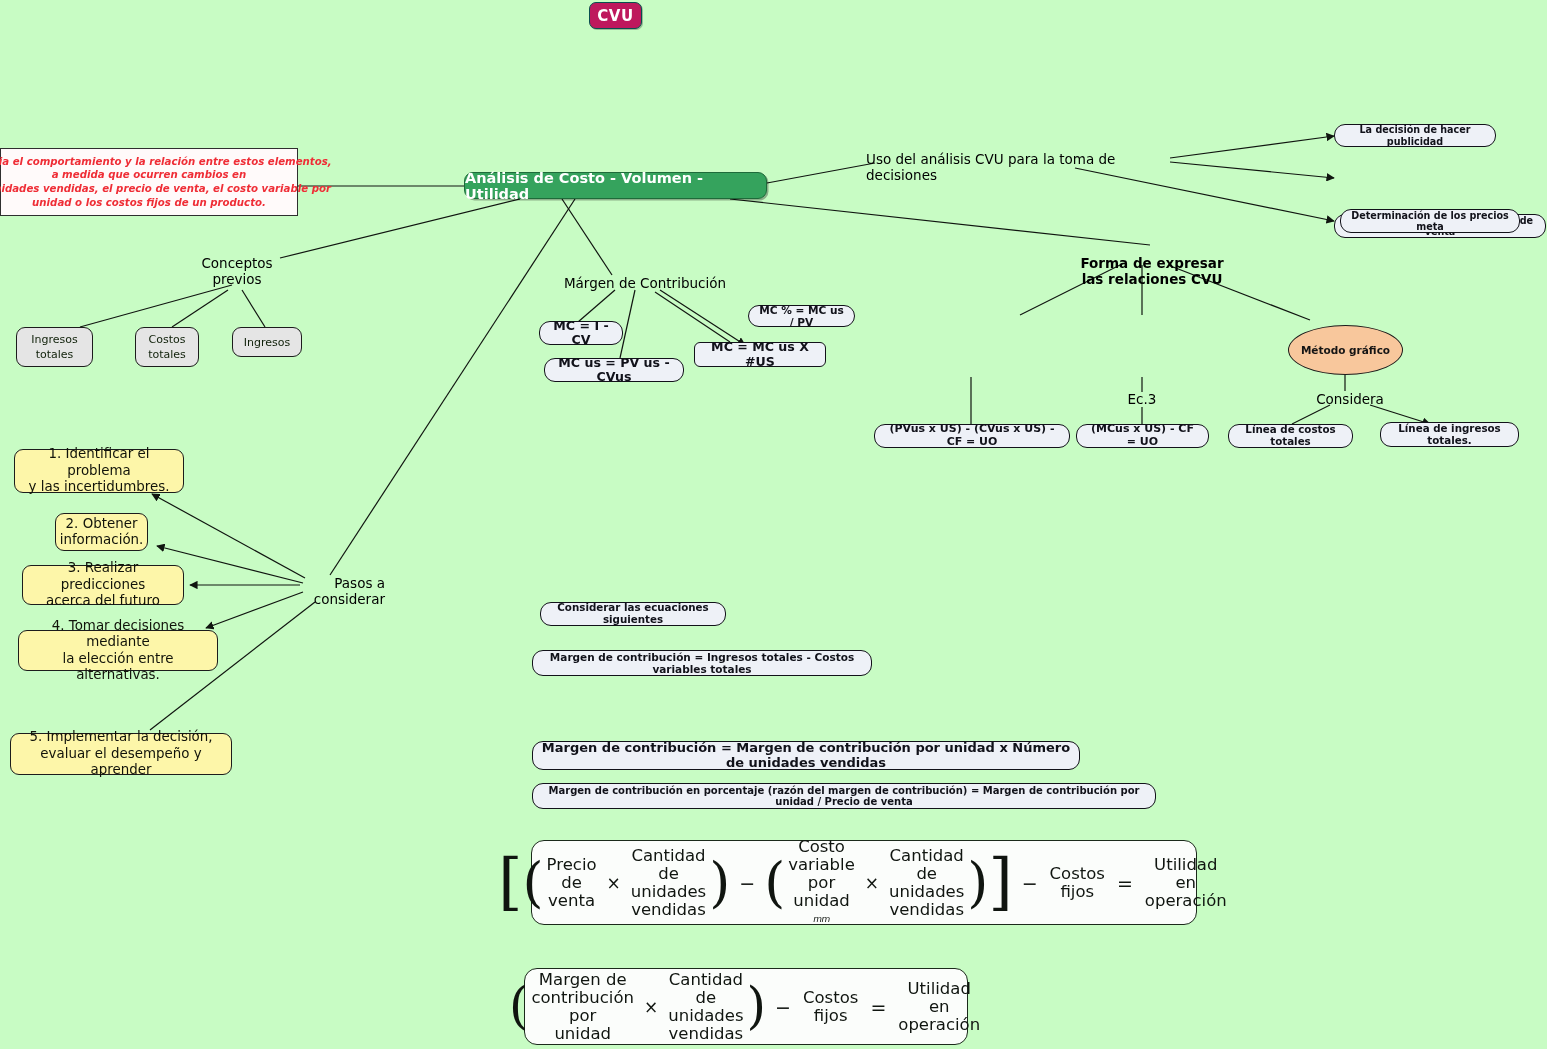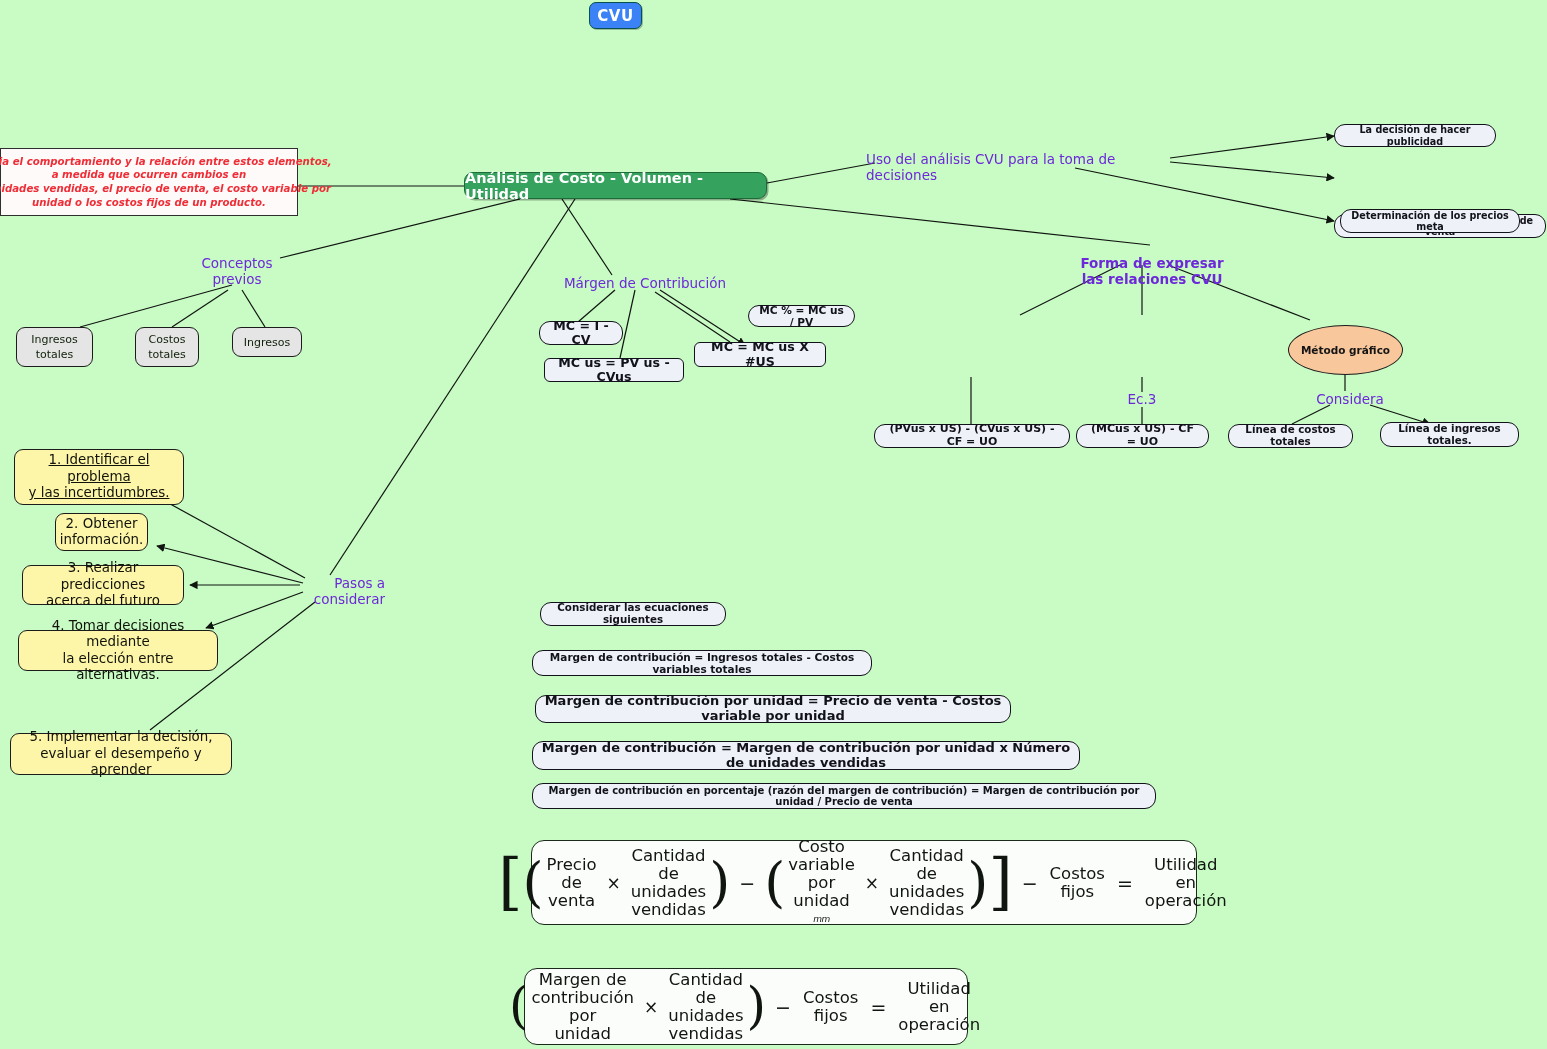--- a/index.html
+++ b/index.html
@@ -11,21 +11,21 @@
     overflow:hidden;
   }
   #canvas{position:absolute;inset:0;width:1547px;height:1049px;}
   svg.edges{position:absolute;left:0;top:0;width:1547px;height:1049px;pointer-events:none;}
 
   .node{position:absolute;box-sizing:border-box;}
 
   
   .cvu{
     left:589px;top:2px;width:53px;height:27px;
-    background:#3b82f6;border:1px solid #084f4f;border-radius:7px;
+    background:#be185d;border:1px solid #084f4f;border-radius:7px;
     color:#ffffff;font-weight:bold;font-size:15px;
     display:flex;align-items:center;justify-content:center;
     letter-spacing:.5px;
     box-shadow:1px 1px 0 rgba(0,0,0,.25);
   }
 
   
   .title-box{
     left:464px;top:172px;width:303px;height:27px;
     background:#35a35d;border:1.5px solid #1e6b3a;border-radius:9px;
@@ -40,21 +40,21 @@
     background:#fffafa;border:1px solid #2f2f2f;
     color:#ef2d36;font-style:italic;font-size:10.2px;font-weight:600;
     line-height:13.6px;
     display:flex;flex-direction:column;align-items:center;justify-content:center;
     text-align:center;padding:2px 4px;
   }
   .def-box span{display:block;white-space:nowrap;}
 
   
   .plain{
-    position:absolute;color:#6d28d9;font-size:13.5px;line-height:16px;
+    position:absolute;color:#000000;font-size:13.5px;line-height:16px;
     text-align:center;white-space:pre-line;
     font-family:"DejaVu Sans", sans-serif;
   }
 
   
   .wbox{
     background:#eef1f7;border:1.4px solid #12121a;border-radius:11px;
     color:#11121a;font-weight:bold;
     display:flex;align-items:center;justify-content:center;
     text-align:center;padding:1px 8px;line-height:1.15;
@@ -185,49 +185,48 @@
 
   <div class="plain" style="left:1305px;top:391px;width:90px;">Considera</div>
 
   <div class="node gbox" style="left:16px;top:327px;width:77px;height:40px;">Ingresos
 totales</div>
   <div class="node gbox" style="left:135px;top:327px;width:64px;height:40px;">Costos
 totales</div>
   <div class="node gbox" style="left:232px;top:327px;width:70px;height:30px;">Ingresos</div>
 
   <div class="node wbox" style="left:539px;top:321px;width:84px;height:24px;font-size:12.6px;">MC = I - CV</div>
-  <div class="node wbox" style="left:544px;top:358px;width:140px;height:24px;font-size:12.6px;border-radius:6px;">MC us = PV us - CVus</div>
+  <div class="node wbox" style="left:544px;top:358px;width:140px;height:24px;font-size:12.6px;">MC us = PV us - CVus</div>
   <div class="node wbox" style="left:748px;top:305px;width:107px;height:22px;font-size:10.6px;">MC % = MC us / PV</div>
   <div class="node wbox" style="left:694px;top:342px;width:132px;height:25px;font-size:12.6px;border-radius:6px;">MC = MC us X  #US</div>
 
   <div class="node wbox" style="left:1334px;top:124px;width:162px;height:23px;font-size:9.6px;">La decisión de hacer publicidad</div>
   <div class="node wbox" style="left:1334px;top:166px;width:212px;height:24px;font-size:9.6px;margin-top:48px;">La decisión de reducir el precio de venta</div>
   <div class="node wbox" style="left:1340px;top:209px;width:180px;height:24px;font-size:9.6px;">Determinación de los precios meta</div>
 
   <div class="node ellipse" style="left:1288px;top:325px;width:115px;height:50px;">Método gráfico</div>
 
   <div class="node wbox" style="left:874px;top:424px;width:196px;height:24px;font-size:11px;">(PVus x US) - (CVus x US) - CF = UO</div>
   <div class="node wbox" style="left:1076px;top:424px;width:133px;height:24px;font-size:11px;">(MCus x US) - CF  = UO</div>
   <div class="node wbox" style="left:1228px;top:424px;width:125px;height:24px;font-size:10.3px;">Línea de costos totales</div>
   <div class="node wbox" style="left:1380px;top:422px;width:139px;height:25px;font-size:10.3px;">Línea de ingresos totales.</div>
 
-  <div class="node ybox" style="left:14px;top:449px;width:170px;height:56px;text-decoration:underline;">1. Identificar el problema
+  <div class="node ybox" style="left:14px;top:449px;width:170px;height:44px;">1. Identificar el problema
 y las incertidumbres.</div>
   <div class="node ybox" style="left:55px;top:513px;width:93px;height:38px;">2. Obtener
 información.</div>
   <div class="node ybox" style="left:22px;top:565px;width:162px;height:40px;">3. Realizar predicciones
 acerca del futuro</div>
   <div class="node ybox" style="left:18px;top:630px;width:200px;height:41px;">4. Tomar decisiones mediante
 la elección entre alternativas.</div>
   <div class="node ybox" style="left:10px;top:733px;width:222px;height:42px;">5. Implementar la decisión,
 evaluar el desempeño y aprender</div>
 
   <div class="node wbox" style="left:540px;top:602px;width:186px;height:24px;font-size:10.3px;">Considerar las ecuaciones siguientes</div>
   <div class="node wbox" style="left:532px;top:650px;width:340px;height:26px;font-size:10.5px;">Margen de contribución = Ingresos totales  - Costos variables totales</div>
-  <div class="node wbox" style="left:535px;top:695px;width:476px;height:28px;font-size:13px;">Margen de contribución por unidad = Precio de venta - Costos variable por unidad</div>
   <div class="node wbox" style="left:532px;top:741px;width:548px;height:29px;font-size:13px;">Margen de contribución = Margen de contribución por unidad x Número de unidades vendidas</div>
   <div class="node wbox" style="left:532px;top:783px;width:624px;height:26px;font-size:10px;">Margen de contribución en porcentaje (razón del margen de contribución) = Margen de contribución por unidad / Precio de venta</div>
 
   <div class="node eqbox" style="left:531px;top:840px;width:666px;height:85px;">
     <div class="eq-row">
       <span class="brk">[</span>
       <span class="paren">(</span>
       <span class="stack">Precio
 de
 venta</span>

